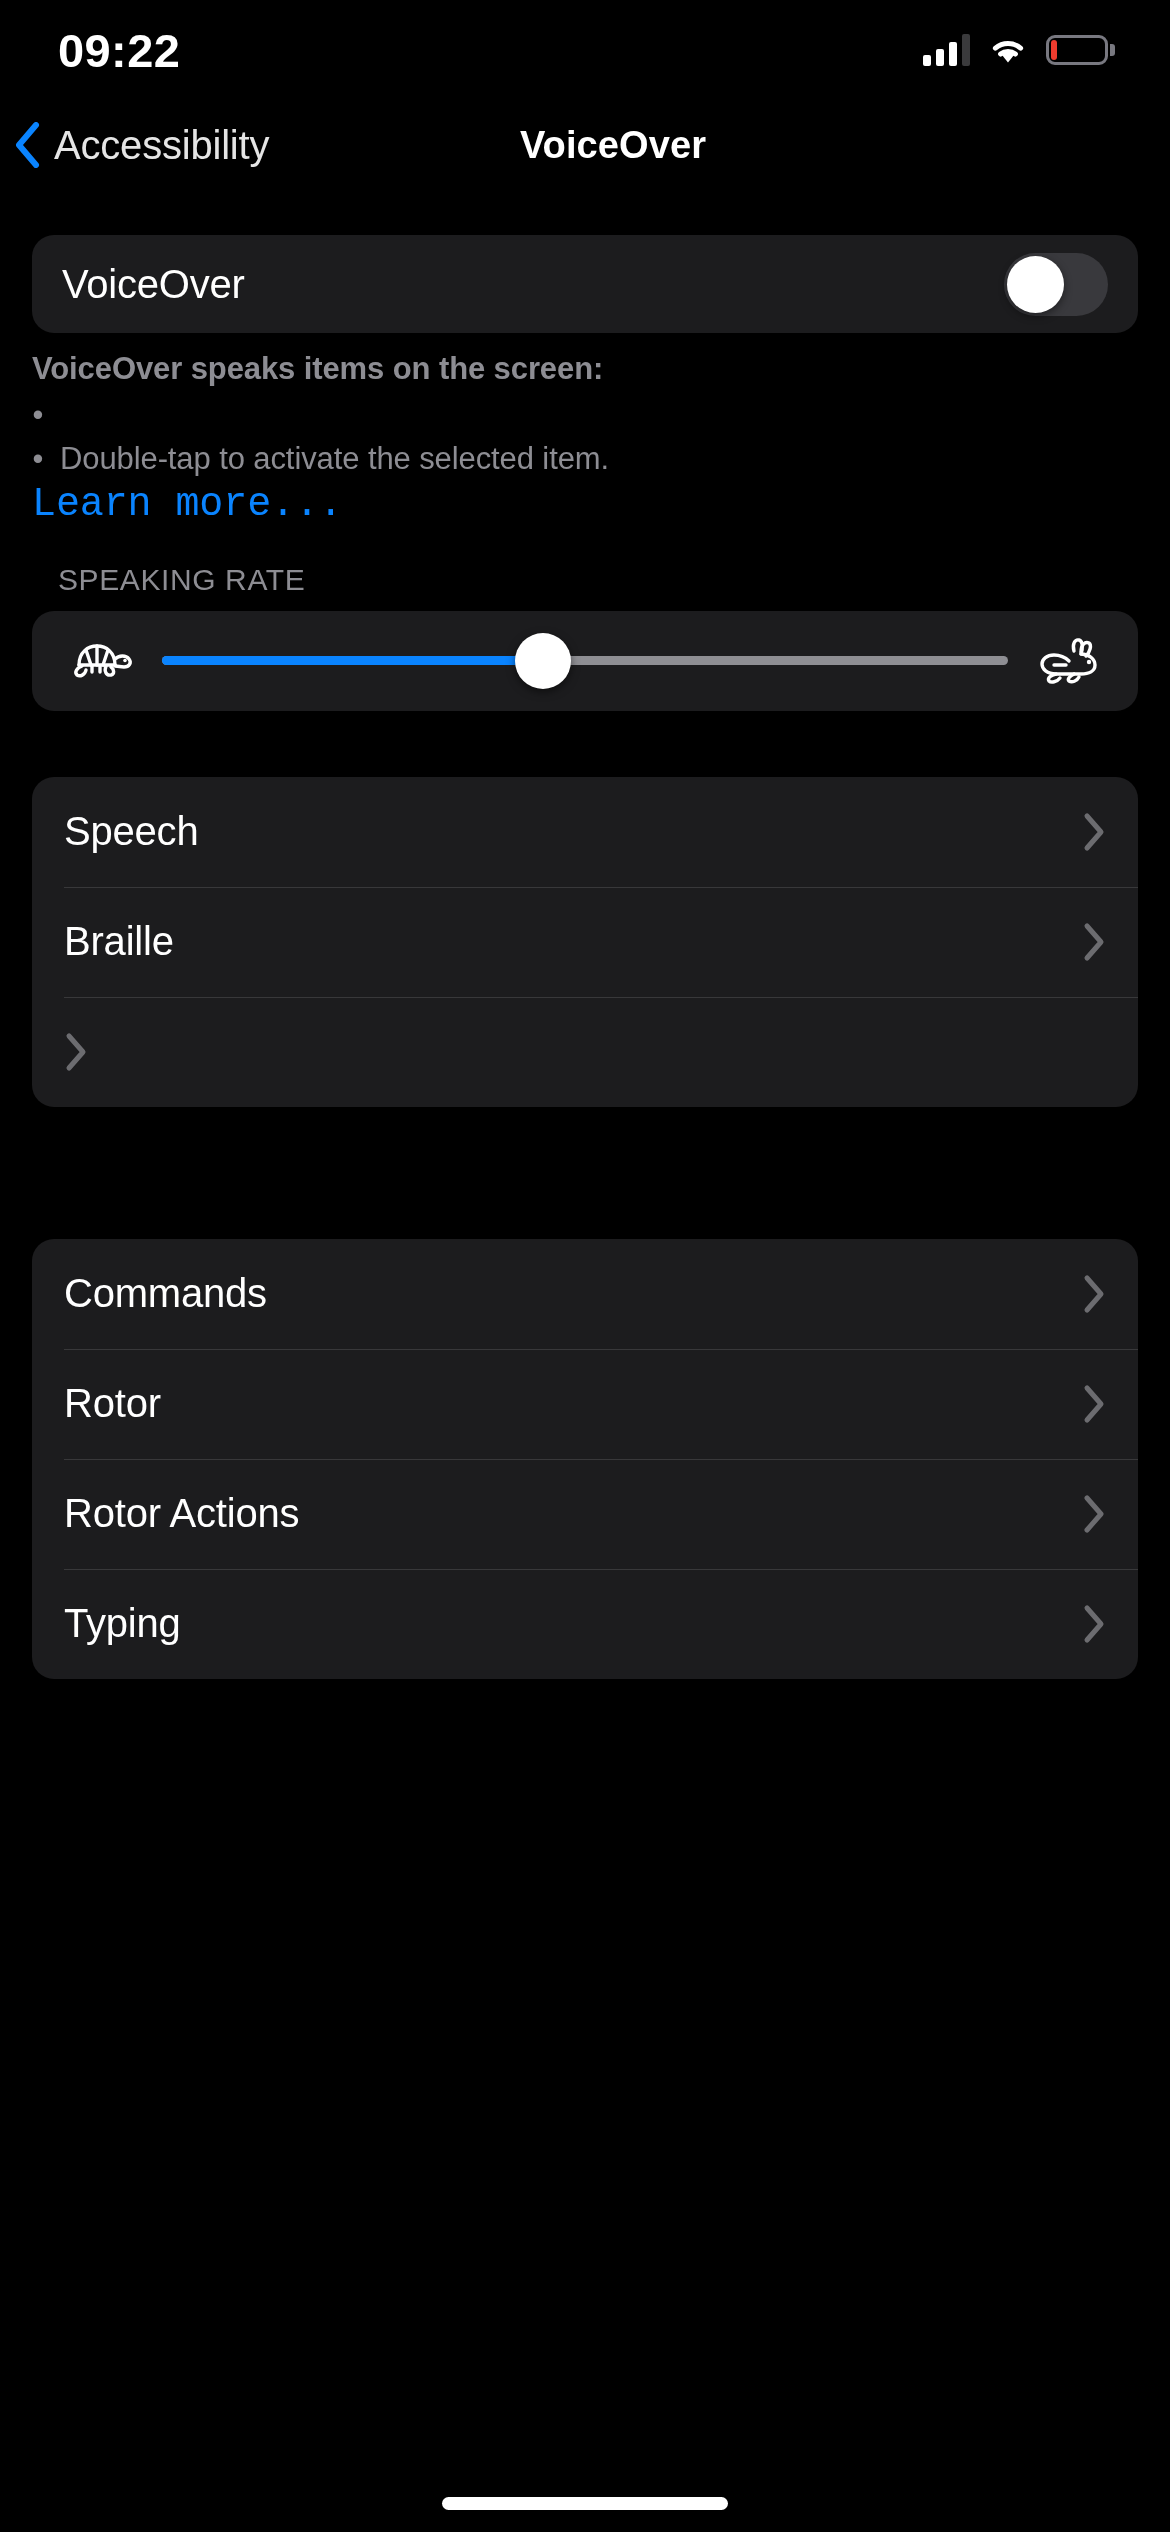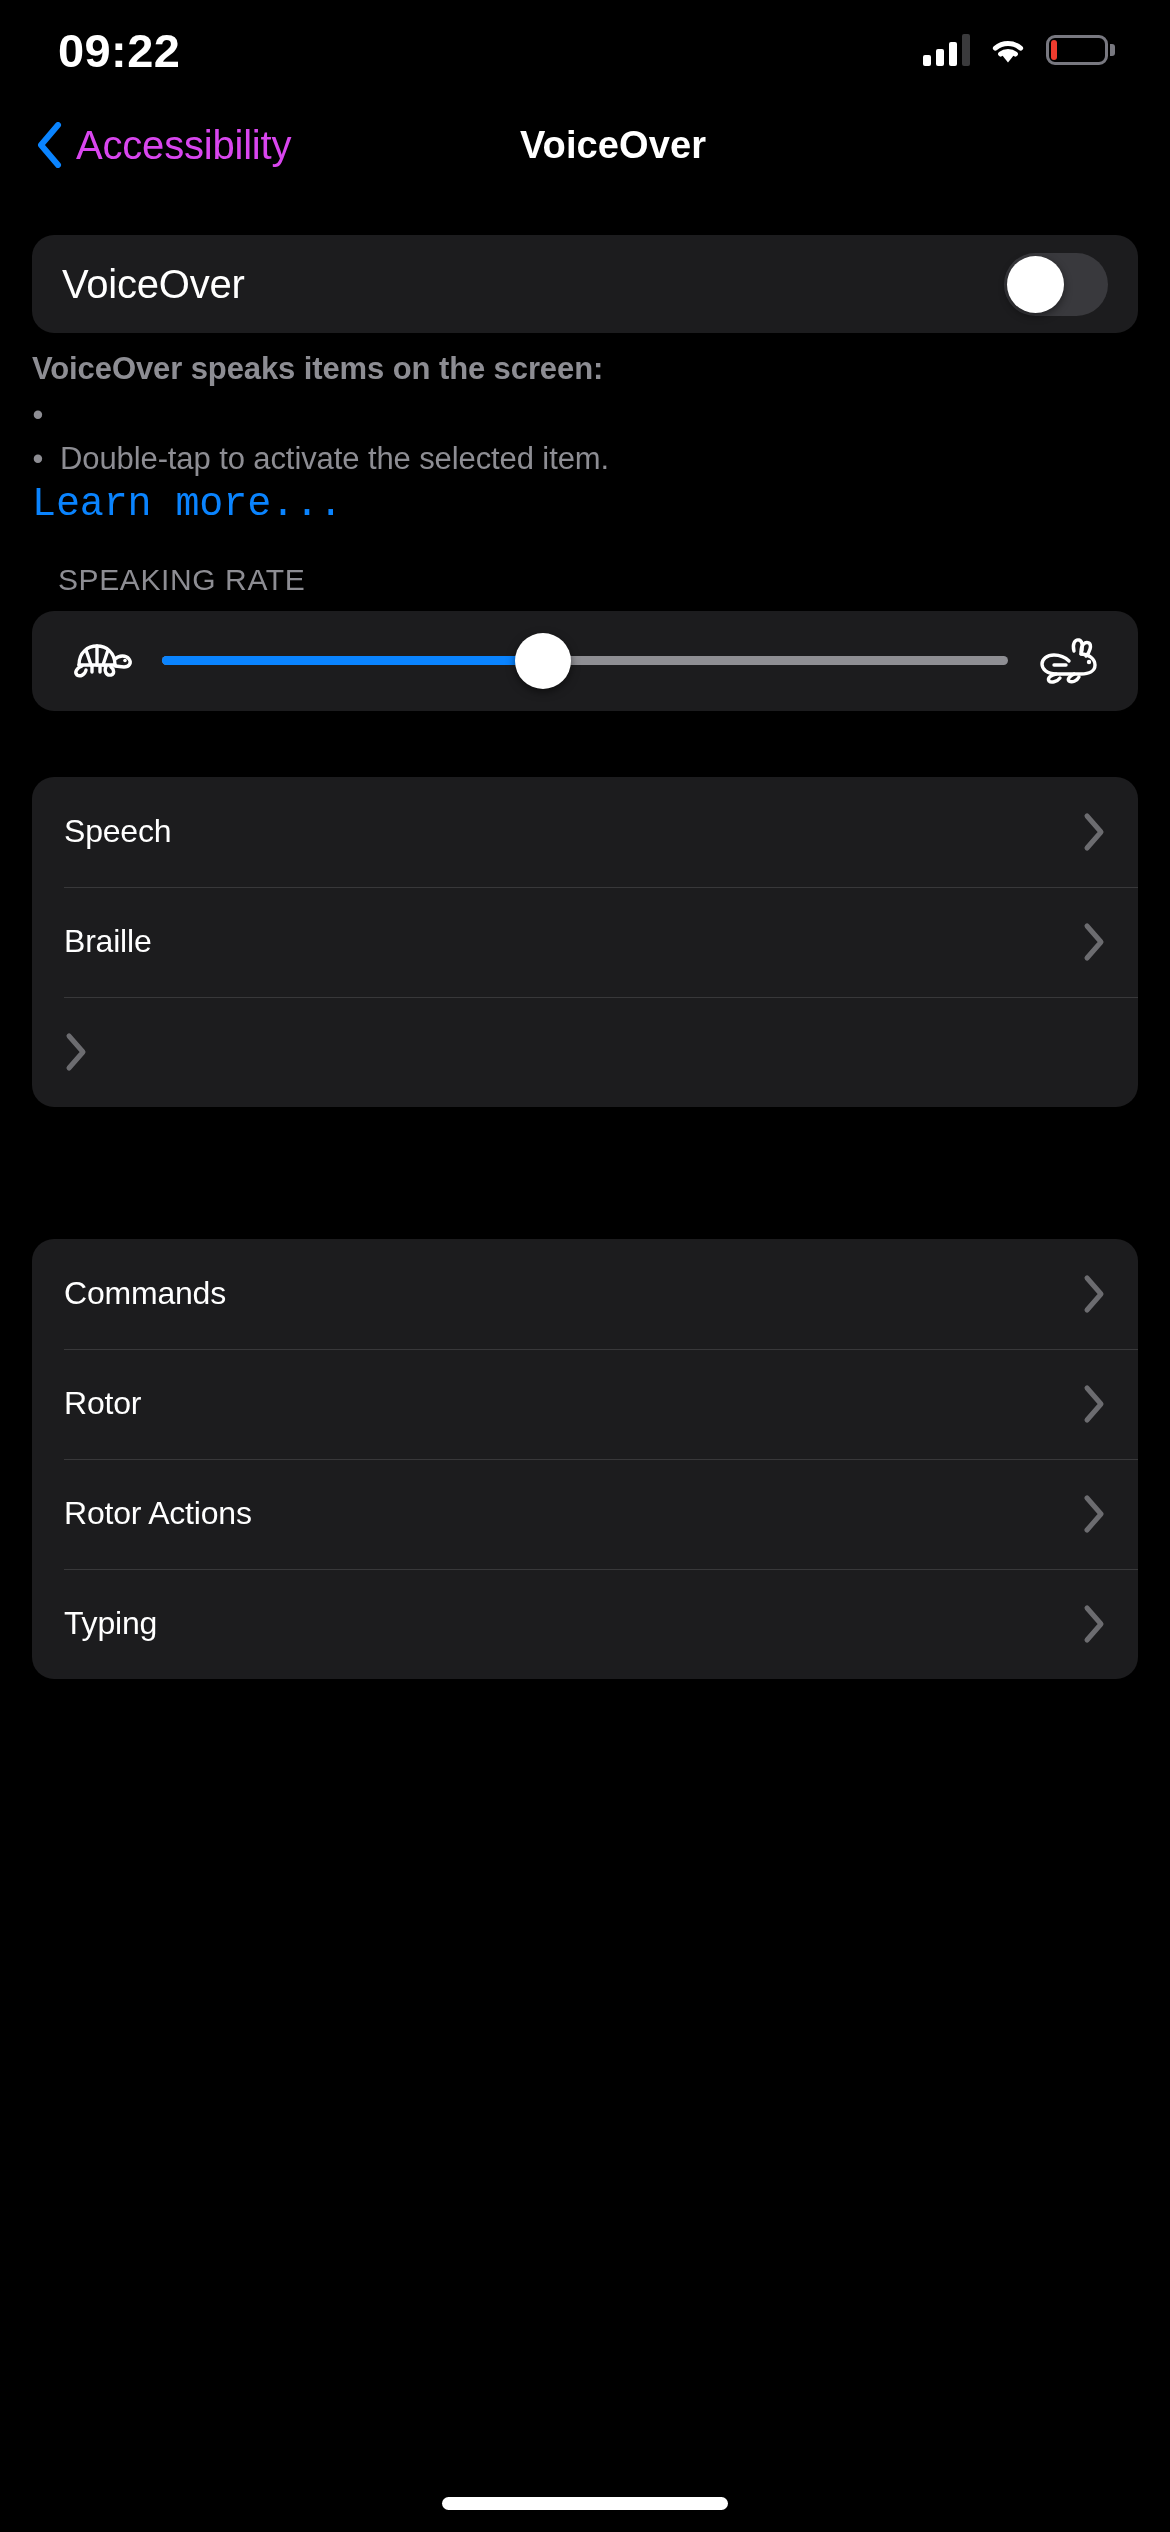--- a/index.html
+++ b/index.html
@@ -45,23 +45,23 @@
   .battery .fill {
     position:absolute; left:5px; top:5px; bottom:5px;
     background:#f03c2e; border-radius:4px;
   }
 
   
   .navbar {
     position:absolute; top:100px; left:0; right:0; height:90px;
   }
   .nav-back {
-    position:absolute; left:36px; top:50%; transform:translateY(-50%);
+    position:absolute; left:14px; top:50%; transform:translateY(-50%);
     display:flex; align-items:center; gap:14px;
-    color:#d946ef; cursor:pointer;
+    color:#e5e5e5; cursor:pointer;
   }
   .nav-back svg { display:block; }
   .nav-back-label { font-size:40px; letter-spacing:-0.2px; }
   .nav-title {
     position:absolute; left:0; right:0; top:50%; transform:translateY(-50%);
     text-align:center; color:#fff; font-size:38px; font-weight:700;
     letter-spacing:0.1px; padding-left:56px;
   }
 
   
@@ -135,21 +135,21 @@
   .group { margin-top:66px; }
   .menu-card { margin:0 32px; background:#1c1c1e; border-radius:22px; overflow:hidden; }
   .menu-row {
     position:relative; height:110px; display:flex; align-items:center;
     justify-content:space-between; padding:0 32px 0 32px; cursor:pointer;
   }
   .menu-row + .menu-row::before {
     content:""; position:absolute; top:0; left:32px; right:0; height:1.5px;
     background:#38383a;
   }
-  .menu-label { color:#fff; font-size:32px; letter-spacing:-0.2px; }
+  .menu-label { color:#fff; font-size:40px; letter-spacing:-0.2px; }
   .chev { flex:none; width:24px; height:40px; }
 
   
   .home-indicator {
     position:absolute; bottom:22px; left:50%; transform:translateX(-50%);
     width:286px; height:13px; border-radius:7px; background:#fff;
     z-index:20;
   }
 </style>
 </head>

